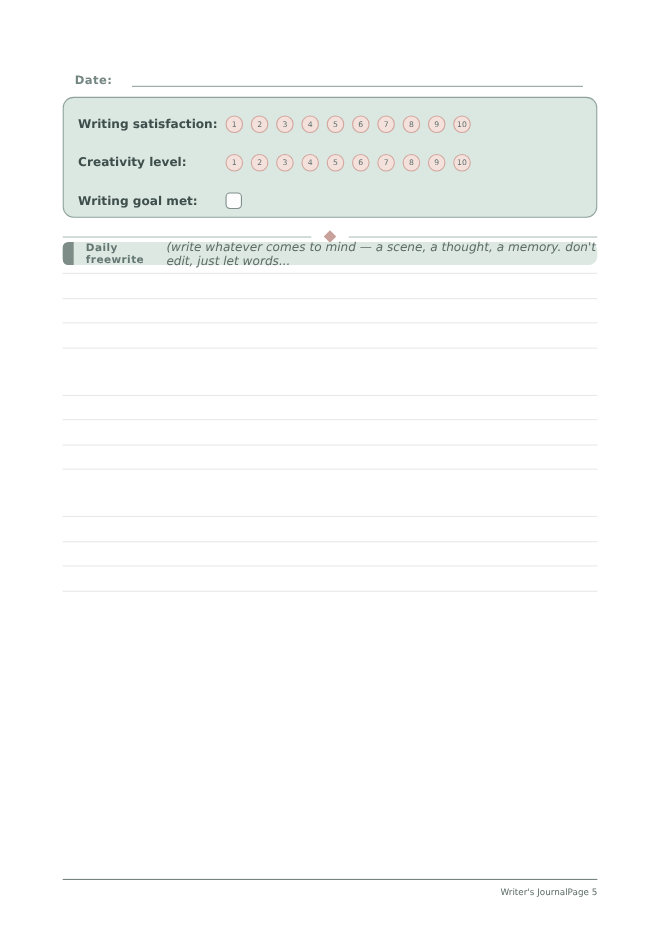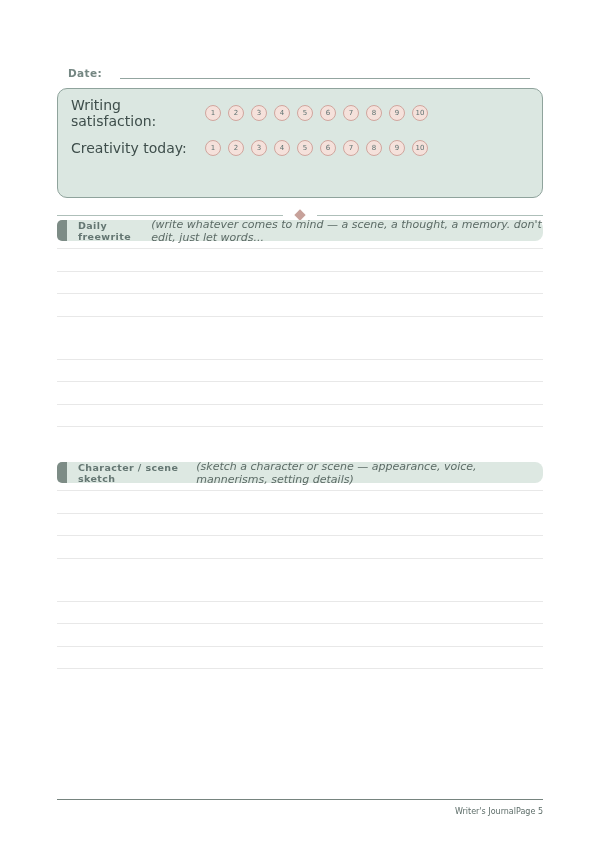--- a/index.html
+++ b/index.html
@@ -21,21 +21,21 @@
   
   .ratings-box{
     margin-top:9px;
     background:#dbe7e1;
     border:1px solid #8fa39c;
     border-radius:10px;
     padding:6px 13px 4px 13px;
     height:98px;
   }
   .rating-row{display:flex;align-items:center;height:35px;}
-  .rating-label{width:134px;font-size:14px;color:#3e4e4b;}
+  .rating-label{width:134px;font-size:11px;color:#3e4e4b;font-weight:bold;}
   .scale{display:flex;gap:7px;}
   .circle{
     width:16px;height:16px;border-radius:50%;
     background:#f5e1db;border:1px solid #d0a69e;
     display:flex;align-items:center;justify-content:center;
     font-size:7px;color:#5d7170;box-sizing:border-box;
   }
   .checkbox{
     width:15px;height:15px;border-radius:4px;
     background:#fdfdfd;border:1px solid #7f8f8b;box-sizing:border-box;
@@ -100,33 +100,37 @@
           <span class="circle">4</span>
           <span class="circle">5</span>
           <span class="circle">6</span>
           <span class="circle">7</span>
           <span class="circle">8</span>
           <span class="circle">9</span>
           <span class="circle">10</span>
         </span>
       </div>
       <div class="rating-row">
-        <span class="rating-label">Creativity today:</span>
+        <span class="rating-label">Creativity level:</span>
         <span class="scale">
           <span class="circle">1</span>
           <span class="circle">2</span>
           <span class="circle">3</span>
           <span class="circle">4</span>
           <span class="circle">5</span>
           <span class="circle">6</span>
           <span class="circle">7</span>
           <span class="circle">8</span>
           <span class="circle">9</span>
           <span class="circle">10</span>
         </span>
+      </div>
+      <div class="rating-row">
+        <span class="rating-label">Writing goal met:</span>
+        <span class="checkbox"></span>
       </div>
     </div>
 
     <div class="divider">
       <span class="line"></span>
       <span class="diamond"></span>
       <span class="line"></span>
     </div>
 
     <div class="section sage">
@@ -145,33 +149,20 @@
 
     <div class="section rose">
       <div class="lines">
         <div class="line-row"></div>
         <div class="line-row"></div>
         <div class="line-row"></div>
         <div class="line-row"></div>
       </div>
     </div>
 
-    <div class="section sage">
-      <div class="section-header">
-        <span class="tab"></span>
-        <span class="section-title">Character / scene sketch</span>
-        <span class="section-hint">(sketch a character or scene — appearance, voice, mannerisms, setting details)</span>
-      </div>
-      <div class="lines">
-        <div class="line-row"></div>
-        <div class="line-row"></div>
-        <div class="line-row"></div>
-        <div class="line-row"></div>
-      </div>
-    </div>
 
     <div class="section rose">
       <div class="lines">
         <div class="line-row"></div>
         <div class="line-row"></div>
         <div class="line-row"></div>
         <div class="line-row"></div>
       </div>
     </div>
 

